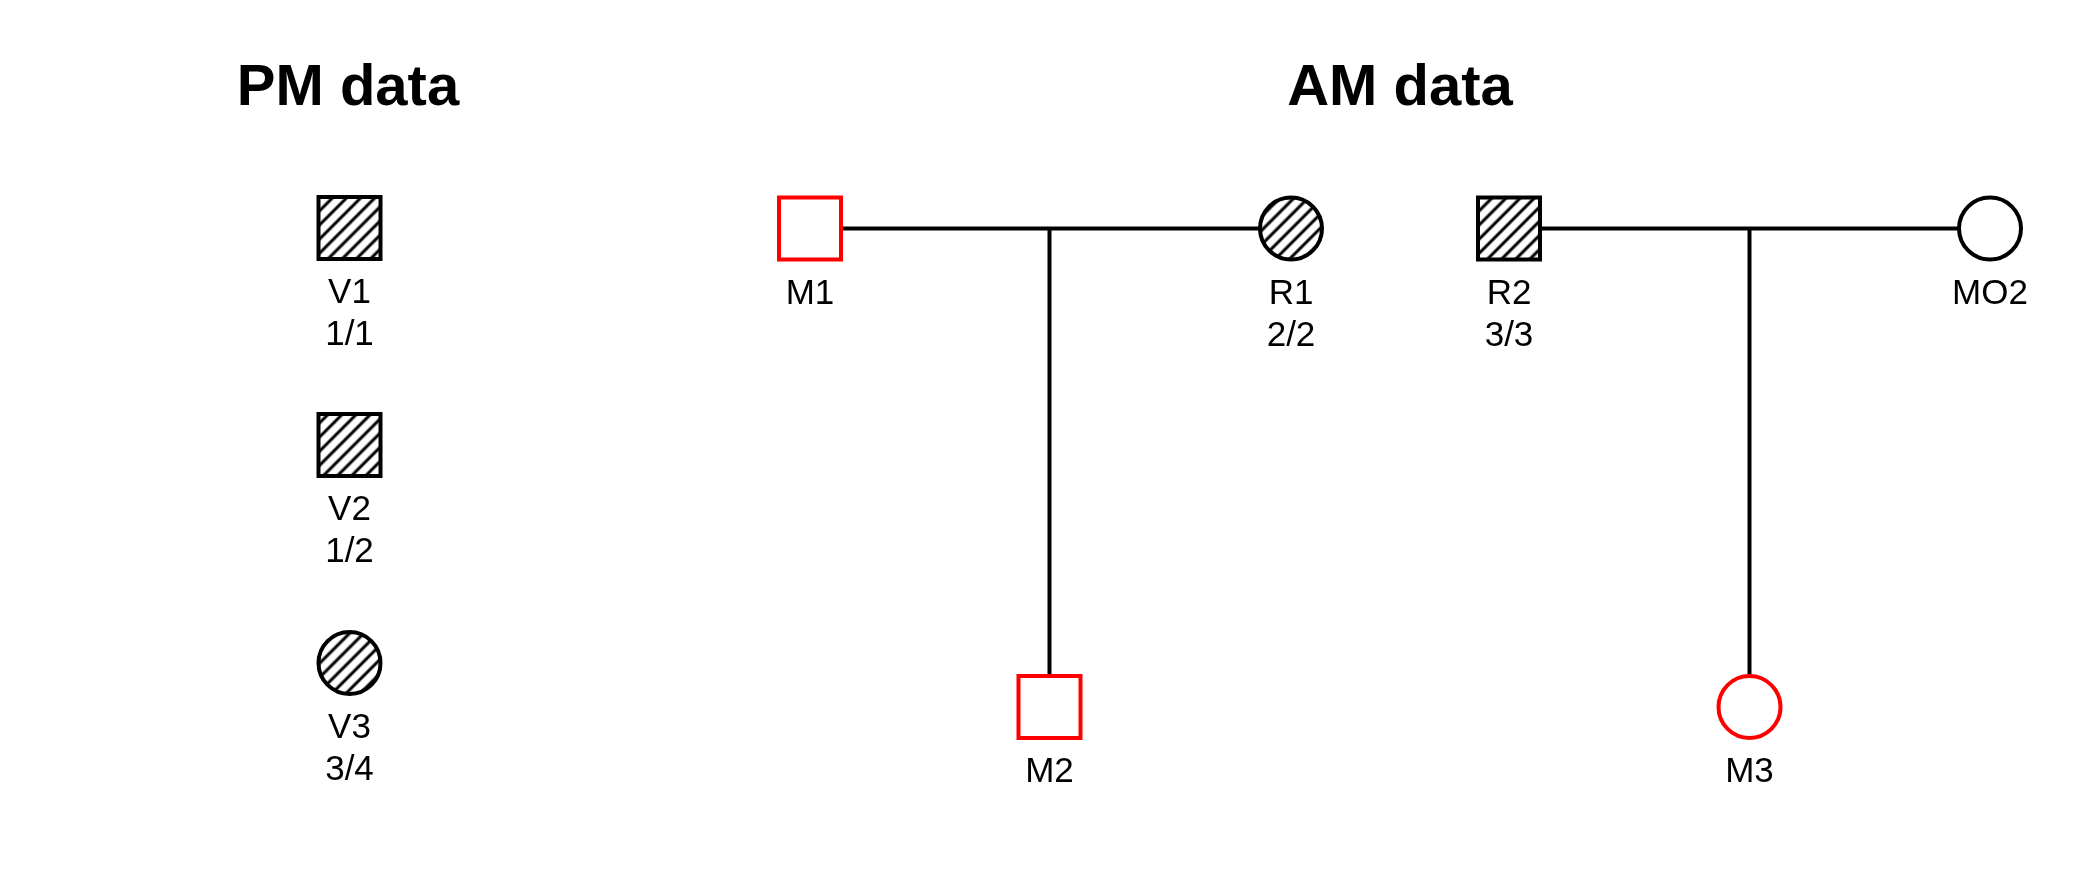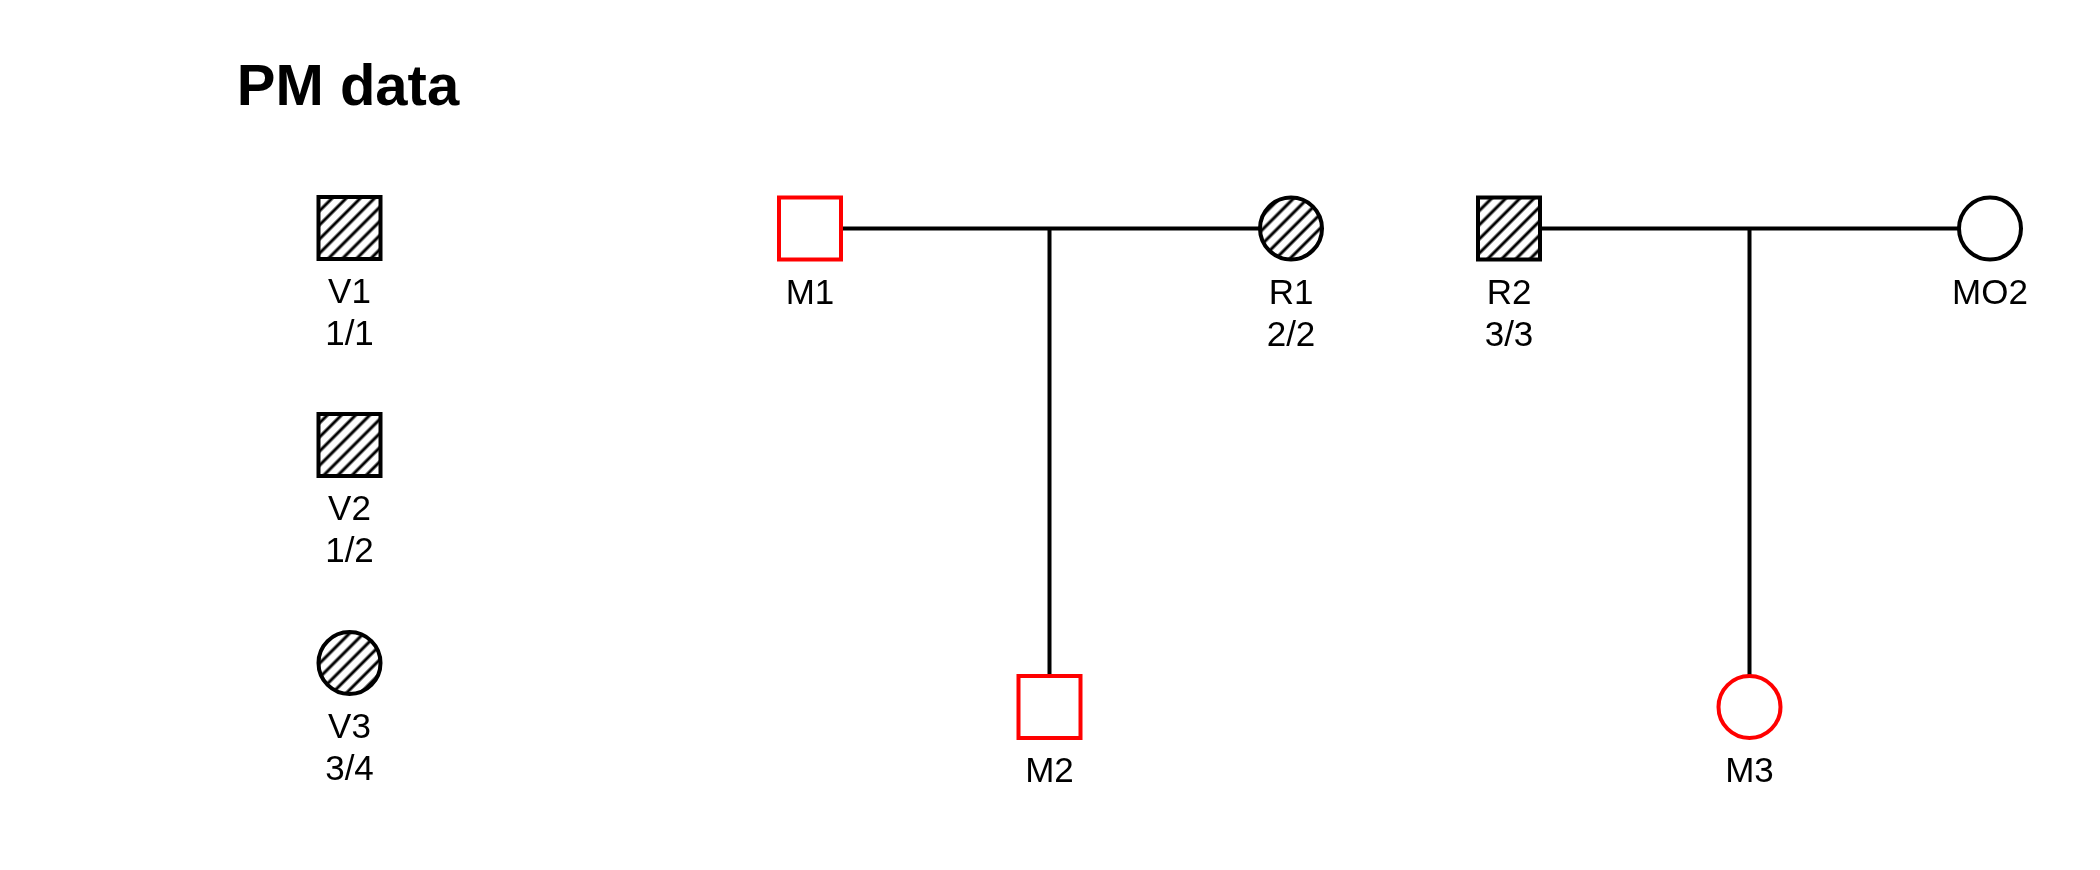--- a/index.html
+++ b/index.html
@@ -29,20 +29,21 @@
     top: 0;
     width: 2100px;
     height: 870px;
   }
 </style>
 </head>
 <body>
 
 <div class="canvas">
   <div class="panel-title" id="pm-title" style="left: 348px;">PM data</div>
+  <div class="panel-title" id="am-title" style="left: 1400px;">AM data</div>
   <svg id="diagram-svg" xmlns="http://www.w3.org/2000/svg" viewBox="0 0 2100 870">
       <defs>
         <pattern id="hatch" width="10" height="10" patternUnits="userSpaceOnUse" patternTransform="rotate(-45)">
           <rect width="10" height="10" fill="#ffffff"></rect>
           <line x1="0" y1="5" x2="10" y2="5" stroke="#000000" stroke-width="3"></line>
         </pattern>
       </defs>
       <line x1="810" y1="228.5" x2="1291" y2="228.5" stroke="#000000" stroke-width="4"></line>
       <line x1="1049.5" y1="228.5" x2="1049.5" y2="707" stroke="#000000" stroke-width="4"></line>
       <line x1="1509" y1="228.5" x2="1990" y2="228.5" stroke="#000000" stroke-width="4"></line>

